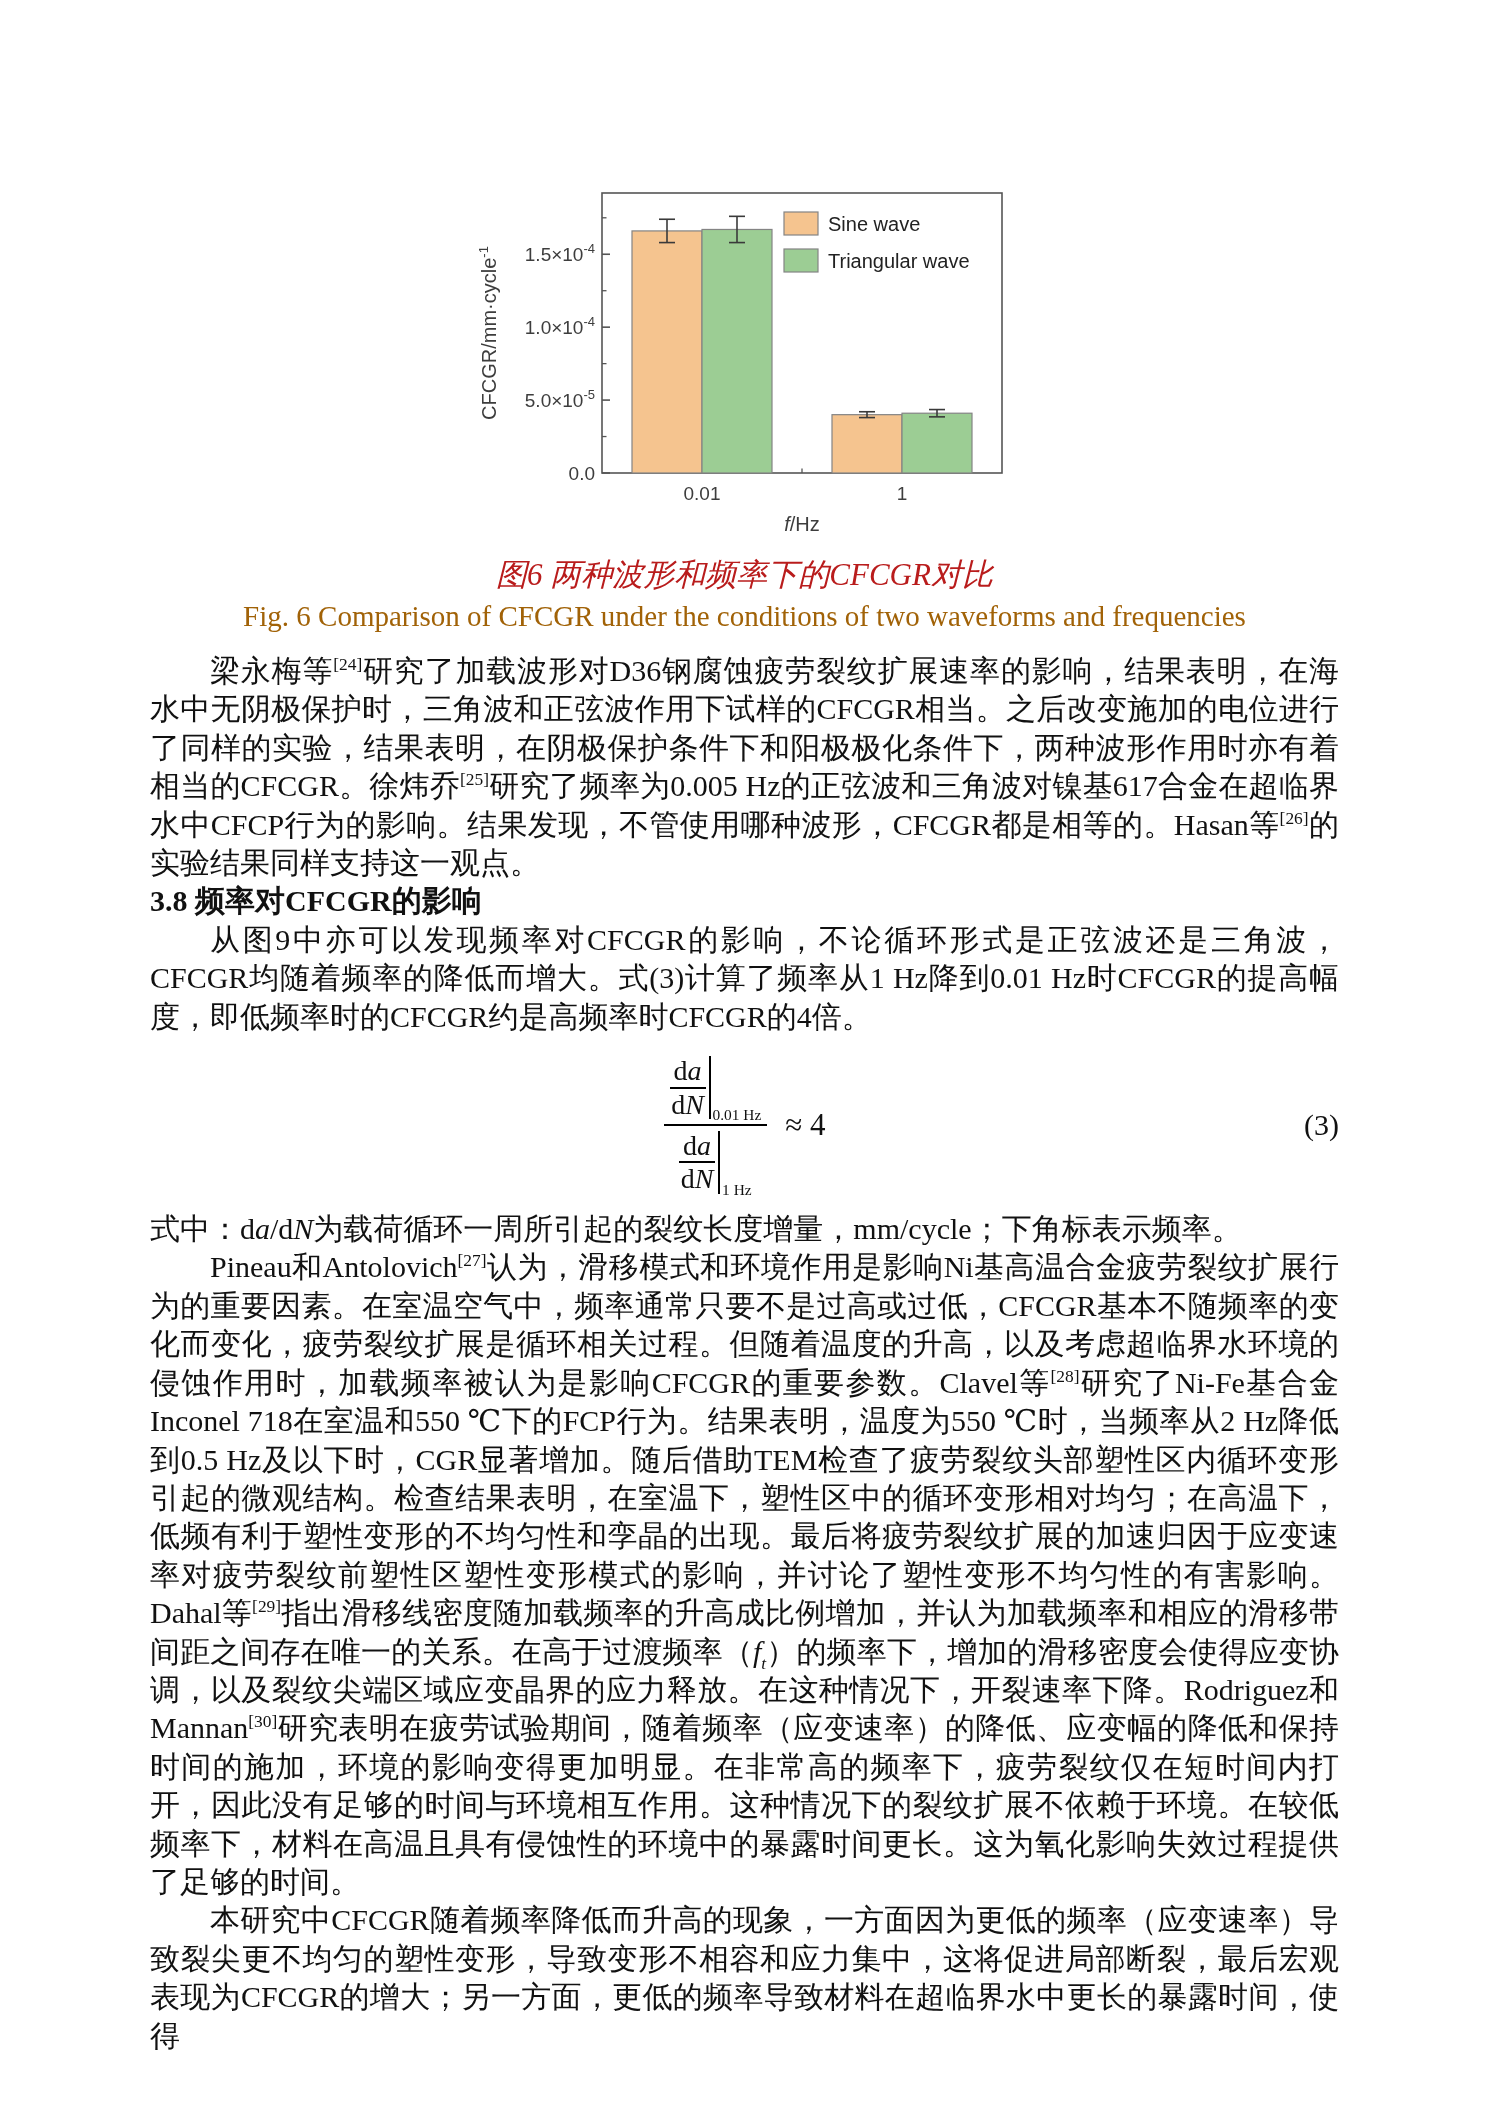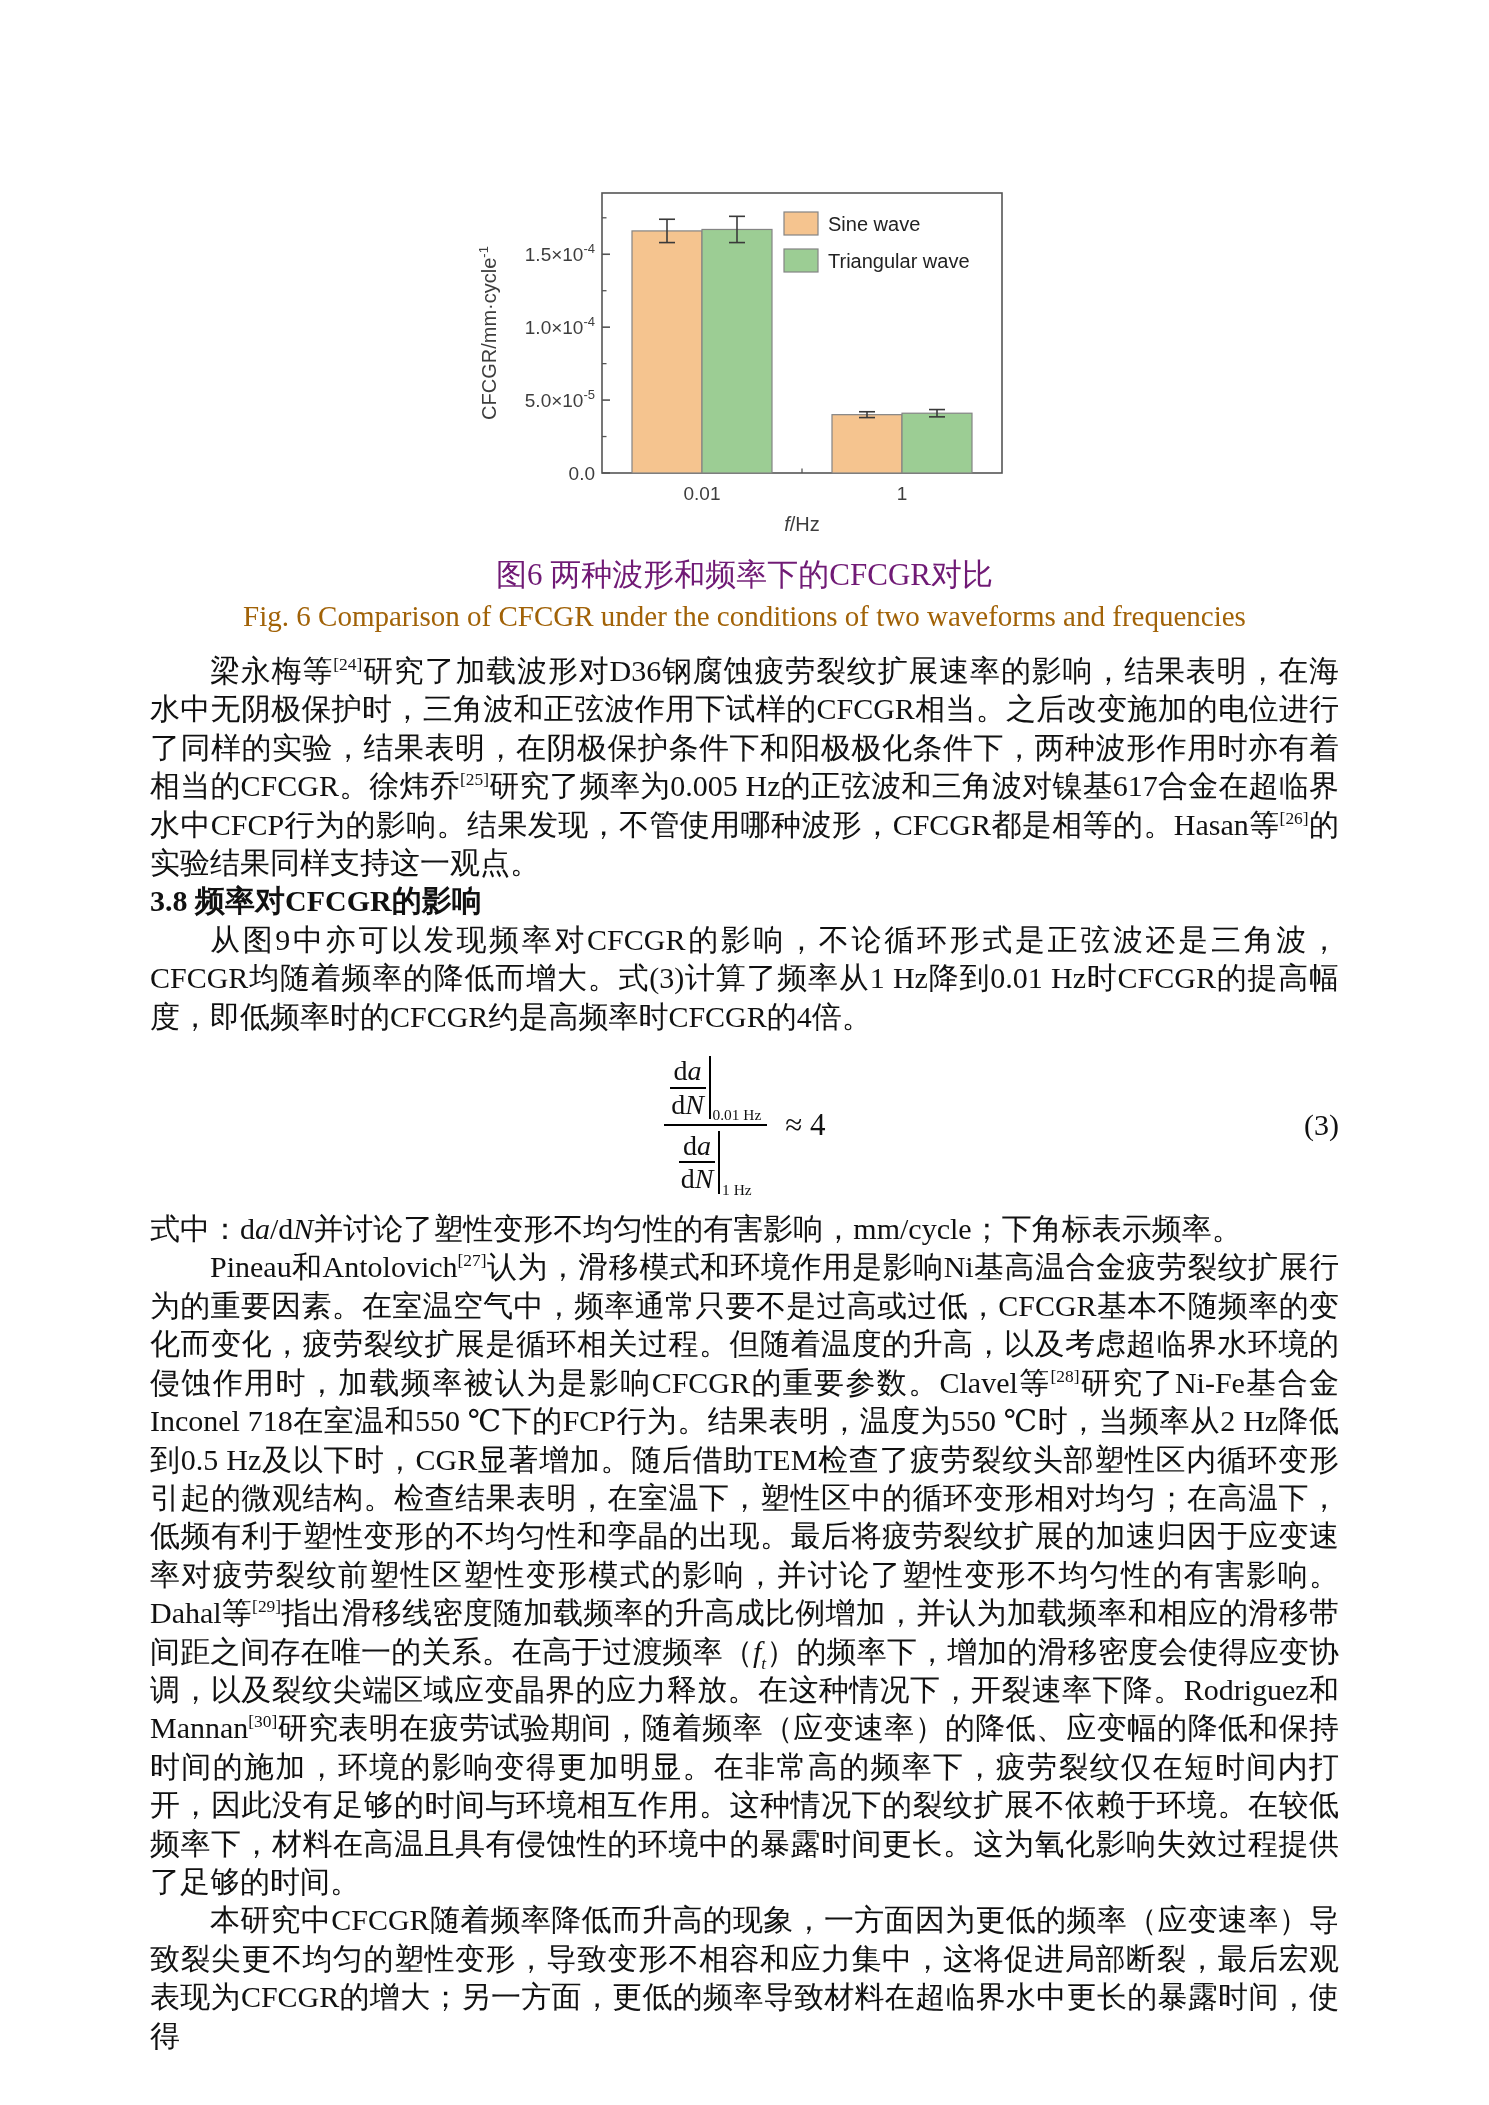--- a/index.html
+++ b/index.html
@@ -128,21 +128,21 @@
             <line x1="457" y1="238.85416666666666" x2="473" y2="238.85416666666666" stroke="#3a3a3a" stroke-width="1.6"></line>
           </g>
           <g>
             <rect x="312" y="34" width="34" height="23" fill="#F5C48F" stroke="#848484" stroke-width="1.2"></rect>
             <text x="356" y="52.5" font-family="&quot;Liberation Sans&quot;,&quot;DejaVu Sans&quot;,sans-serif" font-size="20" fill="#222">Sine wave</text>
             <rect x="312" y="71" width="34" height="23" fill="#9CCD94" stroke="#848484" stroke-width="1.2"></rect>
             <text x="356" y="89.5" font-family="&quot;Liberation Sans&quot;,&quot;DejaVu Sans&quot;,sans-serif" font-size="20" fill="#222">Triangular wave</text>
           </g>
         </svg>
       <figcaption style="margin:0;">
-        <div class="caption-cn" style="color:#701a75;">图6  两种波形和频率下的CFCGR对比</div>
+        <div class="caption-cn" style="color:#b91c1c;font-style:italic;">图6  两种波形和频率下的CFCGR对比</div>
         <div class="caption-en" style="color:#a16207;">Fig. 6 Comparison of CFCGR under the conditions of two waveforms and frequencies</div>
       </figcaption>
     </figure>
 
     <div class="bodytext">
       <p class="para indent"><span>梁永梅等</span><sup>[24]</sup><span>研究了加载波形对D36钢腐蚀疲劳裂纹扩展速率的影响，结果表明，在海水中无阴极保护时，三角波和正弦波作用下试样的CFCGR相当。之后改变施加的电位进行了同样的实验，结果表明，在阴极保护条件下和阳极极化条件下，两种波形作用时亦有着相当的CFCGR。徐炜乔</span><sup>[25]</sup><span>研究了频率为0.005 Hz的正弦波和三角波对镍基617合金在超临界水中CFCP行为的影响。结果发现，不管使用哪种波形，CFCGR都是相等的。Hasan等</span><sup>[26]</sup><span>的实验结果同样支持这一观点。</span></p>
 
       <h3 class="heading">3.8 频率对CFCGR的影响</h3>
 
       <p class="para indent"><span>从图9中亦可以发现频率对CFCGR的影响，不论循环形式是正弦波还是三角波，CFCGR均随着频率的降低而增大。式(3)计算了频率从1 Hz降到0.01 Hz时CFCGR的提高幅度，即低频率时的CFCGR约是高频率时CFCGR的4倍。</span></p>
@@ -164,21 +164,21 @@
               <span class="mbot"><span>d</span><span class="ital">N</span></span>
             </span>
             <span class="mbar"></span>
             <span class="msub">1 Hz</span>
           </span>
         </span>
         <span class="eq-approx">≈ 4</span>
         <span class="eq-number">(3)</span>
       </div>
 
-      <p class="para"><span>式中：d</span><span style="font-style: italic;">a</span><span>/d</span><span style="font-style: italic;">N</span><span>并讨论了塑性变形不均匀性的有害影响，mm/cycle；下角标表示频率。</span></p>
+      <p class="para"><span>式中：d</span><span style="font-style: italic;">a</span><span>/d</span><span style="font-style: italic;">N</span><span>为载荷循环一周所引起的裂纹长度增量，mm/cycle；下角标表示频率。</span></p>
 
       <p class="para indent"><span>Pineau和Antolovich</span><sup>[27]</sup><span>认为，滑移模式和环境作用是影响Ni基高温合金疲劳裂纹扩展行为的重要因素。在室温空气中，频率通常只要不是过高或过低，CFCGR基本不随频率的变化而变化，疲劳裂纹扩展是循环相关过程。但随着温度的升高，以及考虑超临界水环境的侵蚀作用时，加载频率被认为是影响CFCGR的重要参数。Clavel等</span><sup>[28]</sup><span>研究了Ni-Fe基合金Inconel 718在室温和550 ℃下的FCP行为。结果表明，温度为550 ℃时，当频率从2 Hz降低到0.5 Hz及以下时，CGR显著增加。随后借助TEM检查了疲劳裂纹头部塑性区内循环变形引起的微观结构。检查结果表明，在室温下，塑性区中的循环变形相对均匀；在高温下，低频有利于塑性变形的不均匀性和孪晶的出现。最后将疲劳裂纹扩展的加速归因于应变速率对疲劳裂纹前塑性区塑性变形模式的影响，并讨论了塑性变形不均匀性的有害影响。Dahal等</span><sup>[29]</sup><span>指出滑移线密度随加载频率的升高成比例增加，并认为加载频率和相应的滑移带间距之间存在唯一的关系。在高于过渡频率（</span><span style="font-style: italic;">f</span><sub style="font-style: italic;">t</sub><span>）的频率下，增加的滑移密度会使得应变协调，以及裂纹尖端区域应变晶界的应力释放。在这种情况下，开裂速率下降。Rodriguez和Mannan</span><sup>[30]</sup><span>研究表明在疲劳试验期间，随着频率（应变速率）的降低、应变幅的降低和保持时间的施加，环境的影响变得更加明显。在非常高的频率下，疲劳裂纹仅在短时间内打开，因此没有足够的时间与环境相互作用。这种情况下的裂纹扩展不依赖于环境。在较低频率下，材料在高温且具有侵蚀性的环境中的暴露时间更长。这为氧化影响失效过程提供了足够的时间。</span></p>
 
       <p class="para indent"><span>本研究中CFCGR随着频率降低而升高的现象，一方面因为更低的频率（应变速率）导致裂尖更不均匀的塑性变形，导致变形不相容和应力集中，这将促进局部断裂，最后宏观表现为CFCGR的增大；另一方面，更低的频率导致材料在超临界水中更长的暴露时间，使得</span></p>
     </div>
 
   </div>
 </div>
 
 </body></html>

